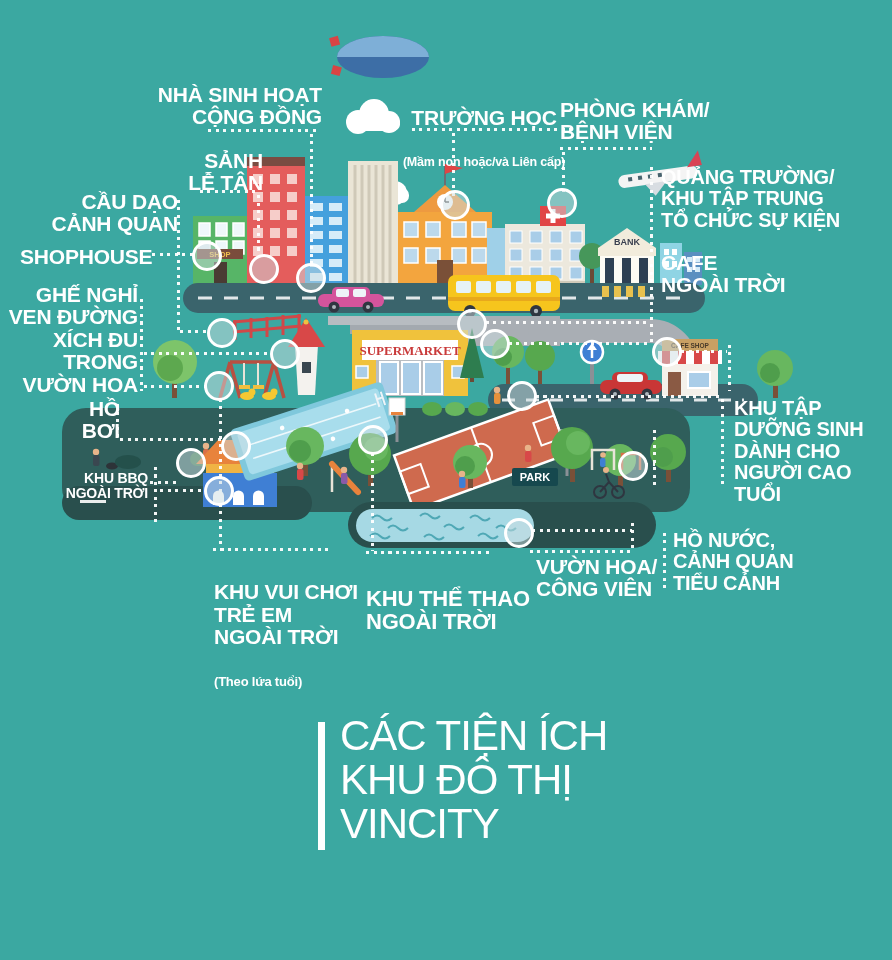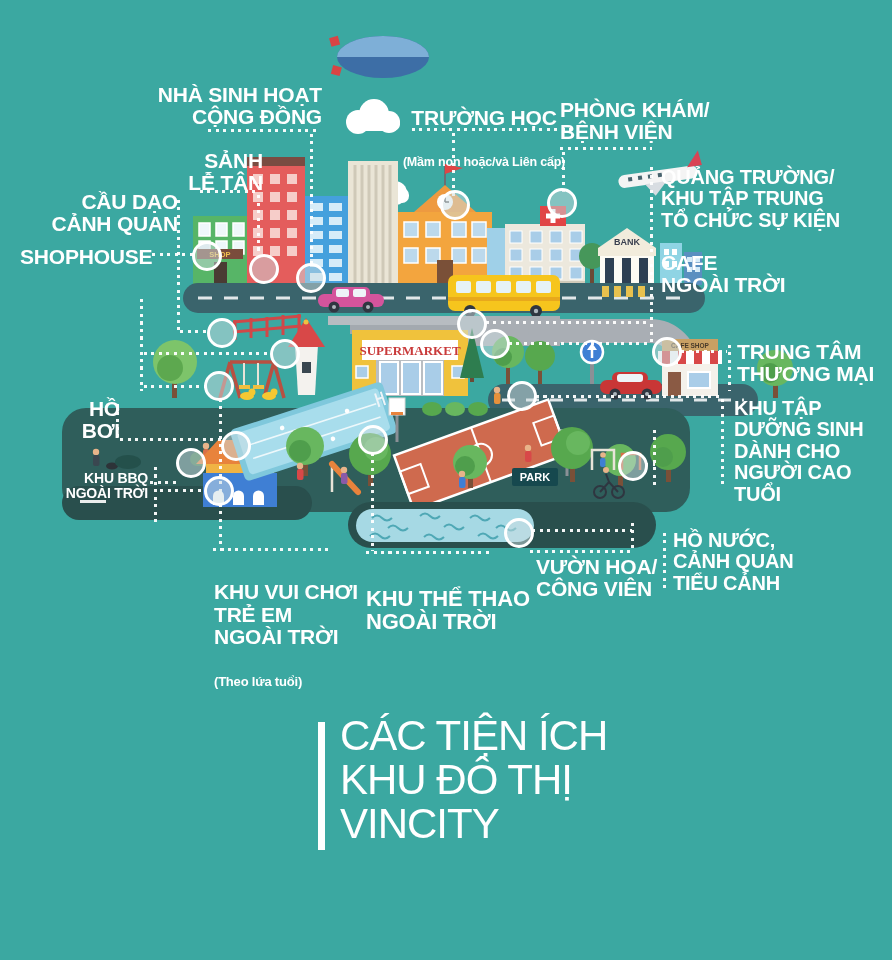--- a/index.html
+++ b/index.html
@@ -578,23 +578,26 @@
 
 <div class="lbl r" style="left:20px;top:246px;width:130px;font-size:21px">SHOPHOUSE</div>
 
 <div class="lbl" style="left:661px;top:167px;font-size:20px">QUẢNG TRƯỜNG/
 KHU TẬP TRUNG
 TỔ CHỨC SỰ KIỆN</div>
 
 <div class="lbl" style="left:661px;top:252px;font-size:21px">CAFE
 NGOÀI TRỜI</div>
 
-
-<div class="lbl" style="left:737px;top:341px;font-size:21px">TRUNG TÂM
-THƯƠNG MẠI</div>
+<div class="lbl r" style="left:0px;top:284px;width:138px;font-size:21px">GHẾ NGHỈ
+VEN ĐƯỜNG
+XÍCH ĐU
+TRONG
+VƯỜN HOA</div>
+
 
 <div class="lbl" style="left:734px;top:398px;font-size:20px">KHU TẬP
 DƯỠNG SINH
 DÀNH CHO
 NGƯỜI CAO TUỔI</div>
 
 <div class="lbl r" style="left:40px;top:398px;width:80px;font-size:21px">HỒ
 BƠI</div>
 
 

